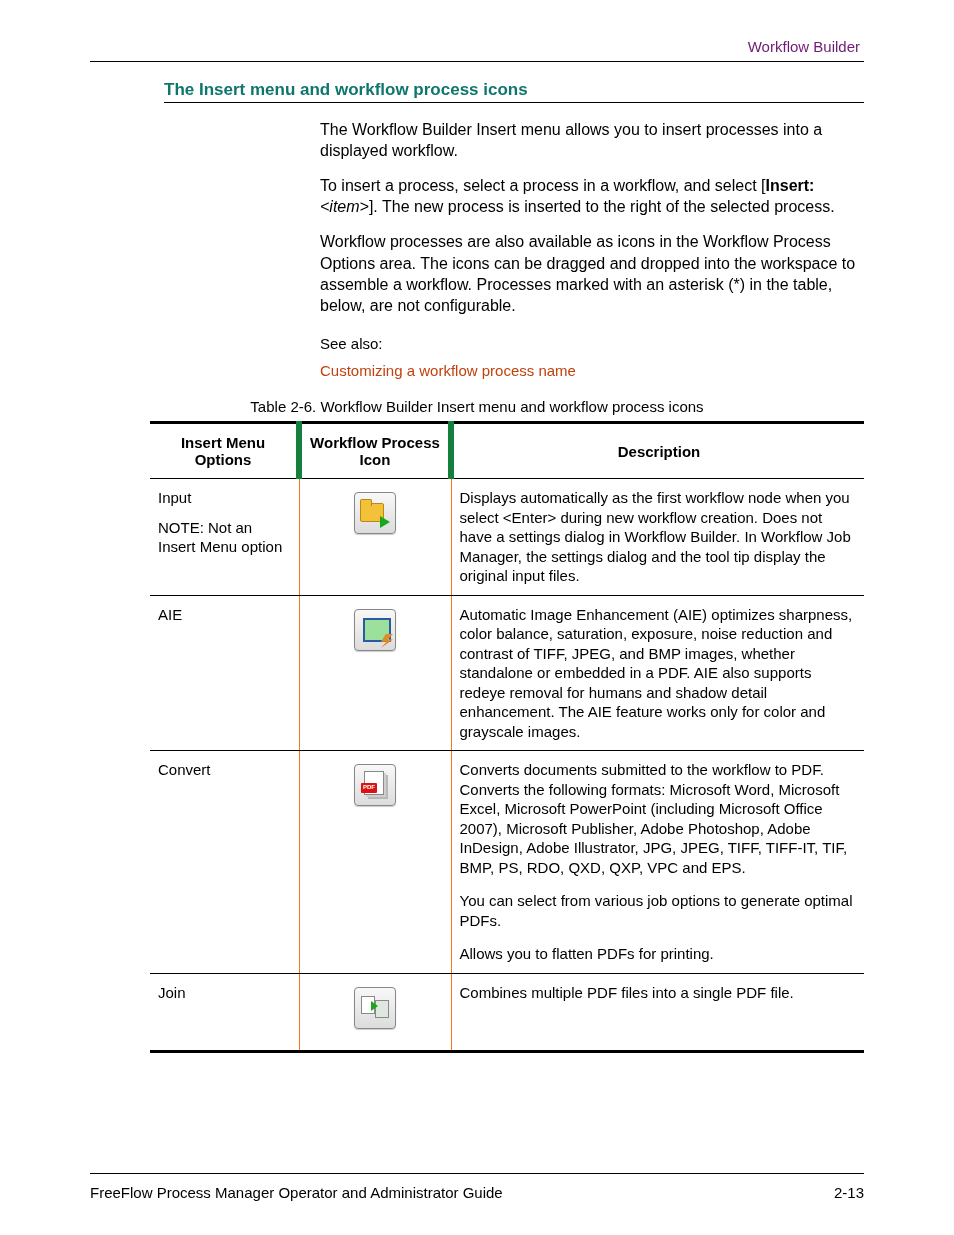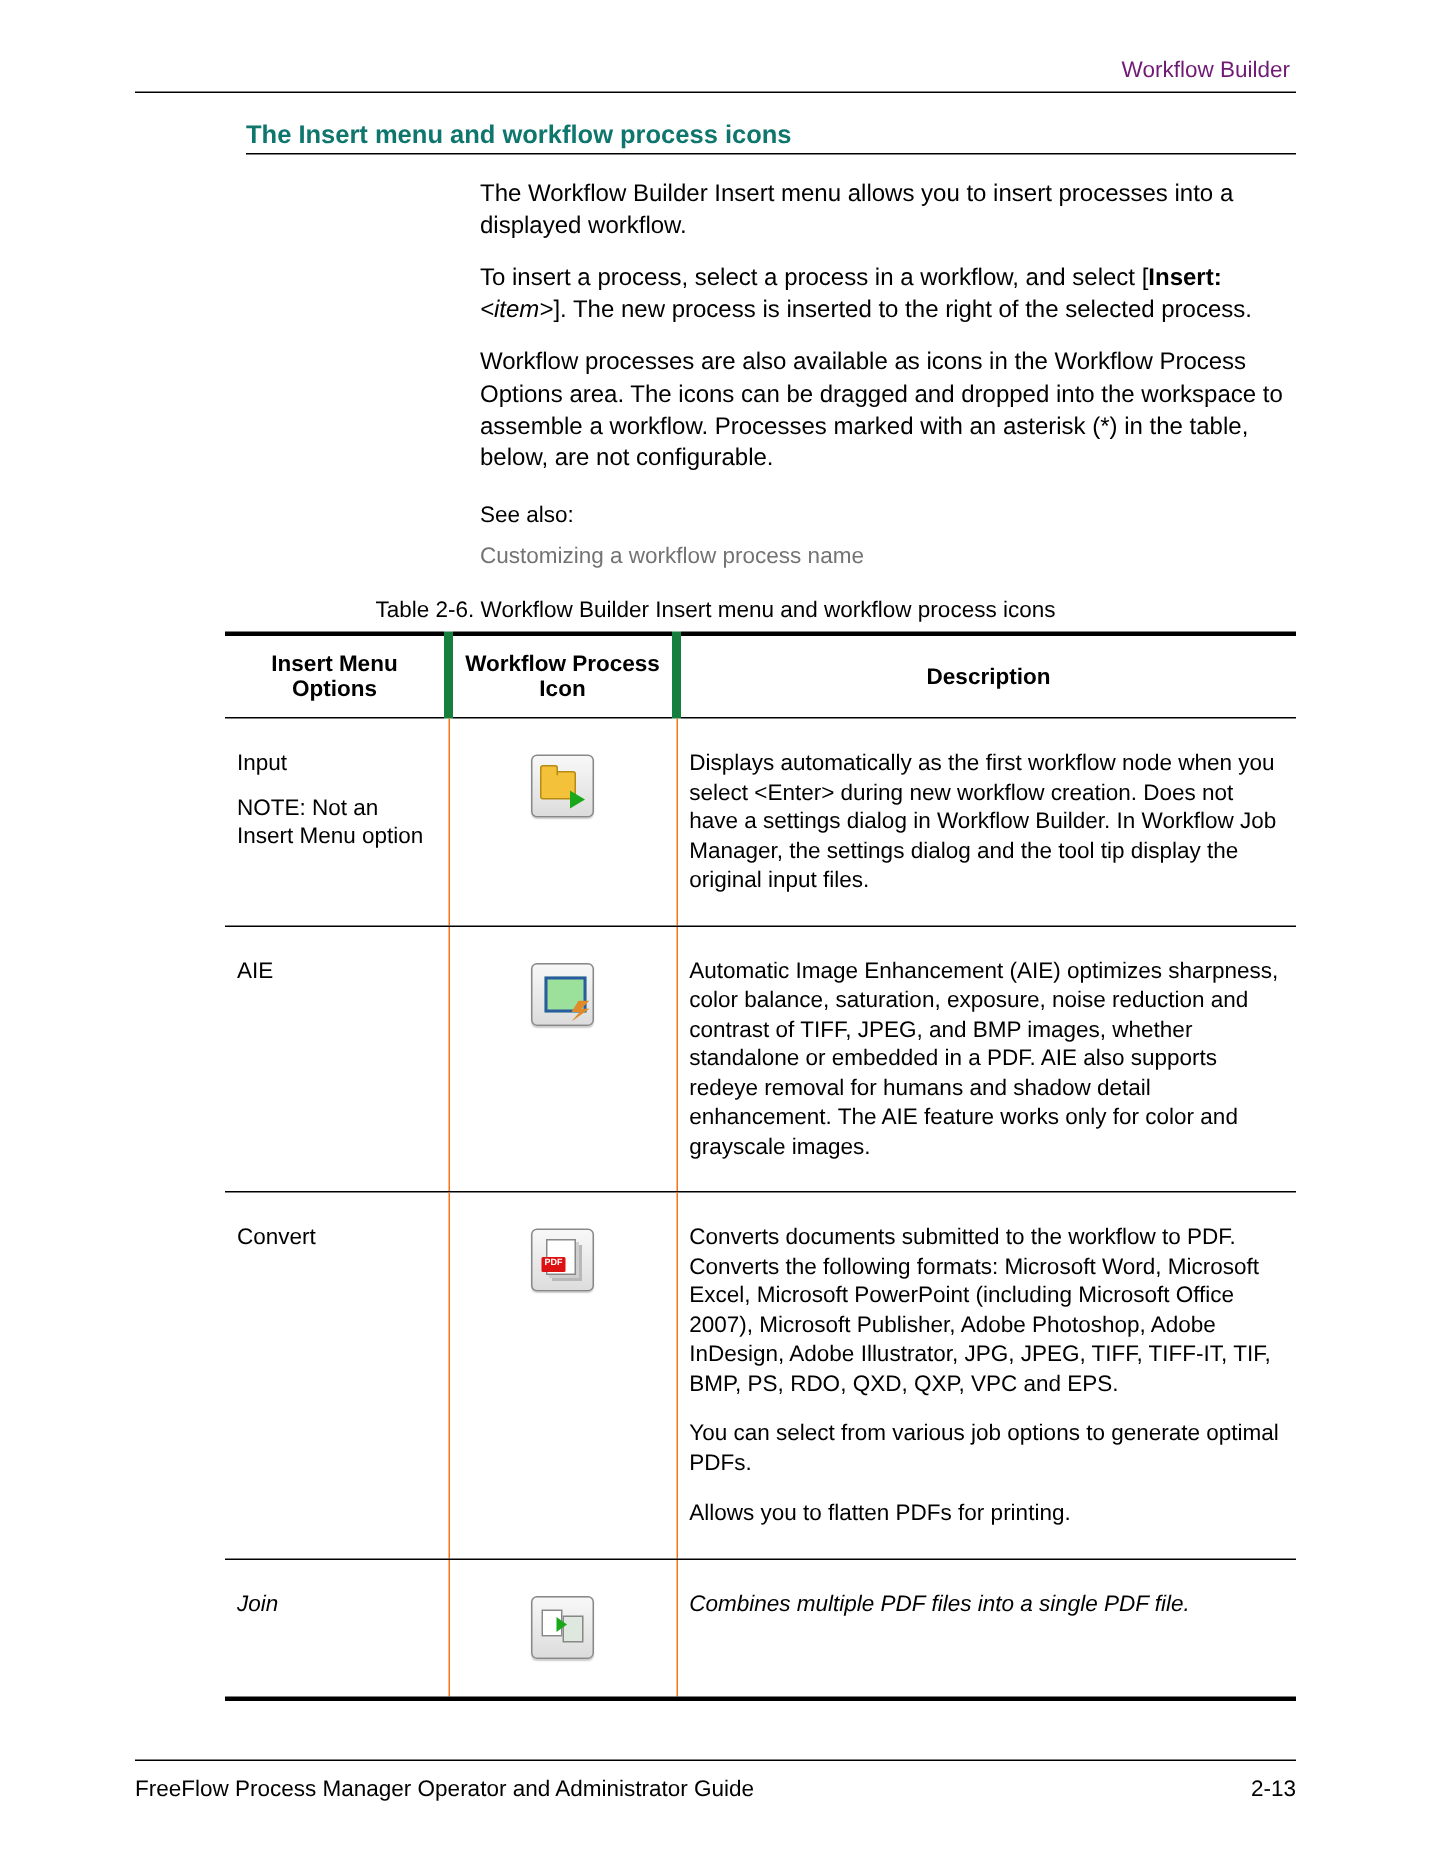--- a/index.html
+++ b/index.html
@@ -3,30 +3,30 @@
 <meta charset="utf-8">
 <style>
   html,body{margin:0;padding:0;background:#fff;font-family:Arial,Helvetica,sans-serif;color:#000;}
   .page{width:954px;height:1235px;position:relative;box-sizing:border-box;padding:38px 90px 0 90px;}
   .running-head{text-align:right;font-size:15px;color:#701a75;padding-right:4px;}
   .hr-top{border:none;border-top:1.5px solid #000;margin:6px 0 18px 0;}
   .section-title{color:#0f766e;font-weight:bold;font-size:17px;border-bottom:1px solid #000;padding-bottom:2px;margin:0 0 16px 74px;}
   .body-col{margin-left:230px;margin-right:4px;font-size:16px;line-height:1.32;}
   .body-col p{margin:0 0 14px 0;}
   .see-also{font-weight:normal;font-size:15px;margin:18px 0 6px 0;}
-  .link{color:#737373;font-size:15px;display:inline-block;margin-bottom:14px;}
+  .link{color:#c2410c;font-size:15px;display:inline-block;margin-bottom:14px;}
   .table-caption{text-align:center;font-size:15px;margin:4px 0 6px 0;}
   table.wf{border-collapse:collapse;width:calc(100% - 60px);margin-left:60px;font-size:15px;}
   table.wf thead th{border-top:3px solid #000;border-bottom:1.5px solid #000;font-weight:bold;padding:10px 8px;text-align:center;}
   table.wf thead th+th{border-left:6px solid #15803d;}
   table.wf thead th:first-child{width:130px;}
   table.wf thead th:nth-child(2){width:130px;}
-  table.wf tbody td{border-bottom:1px solid #000;padding:20px 8px;vertical-align:top;line-height:1.3;}
+  table.wf tbody td{border-bottom:1px solid #000;padding:9px 8px;vertical-align:top;line-height:1.3;}
   table.wf tbody td+td{border-left:1px solid #f97316;}
-  table.wf tbody tr:last-child td{border-bottom:3px solid #000;font-style:italic;}
+  table.wf tbody tr:last-child td{border-bottom:3px solid #000;}
   .opt-main{display:block;margin-bottom:10px;}
   .opt-note{display:block;}
   .icon-cell{text-align:center;}
   .ic{display:inline-block;width:40px;height:40px;border:1px solid #888;border-radius:4px;background:linear-gradient(#f8f8f8,#dcdcdc);position:relative;margin-top:4px;box-shadow:0 1px 1px rgba(0,0,0,0.2);}
   
   .ic-input::before{content:"";position:absolute;left:5px;top:10px;width:22px;height:17px;background:#f4c23a;border:1px solid #b58b12;border-radius:2px;}
   .ic-input .tab{position:absolute;left:5px;top:6px;width:10px;height:6px;background:#f4c23a;border:1px solid #b58b12;border-bottom:none;border-radius:2px 2px 0 0;}
   .ic-input::after{content:"";position:absolute;right:5px;bottom:5px;width:0;height:0;border-left:10px solid #1aa81a;border-top:6px solid transparent;border-bottom:6px solid transparent;}
   
   .ic-aie::before{content:"";position:absolute;left:8px;top:8px;width:24px;height:20px;background:#9be09b;border:2px solid #2a5aa0;}

